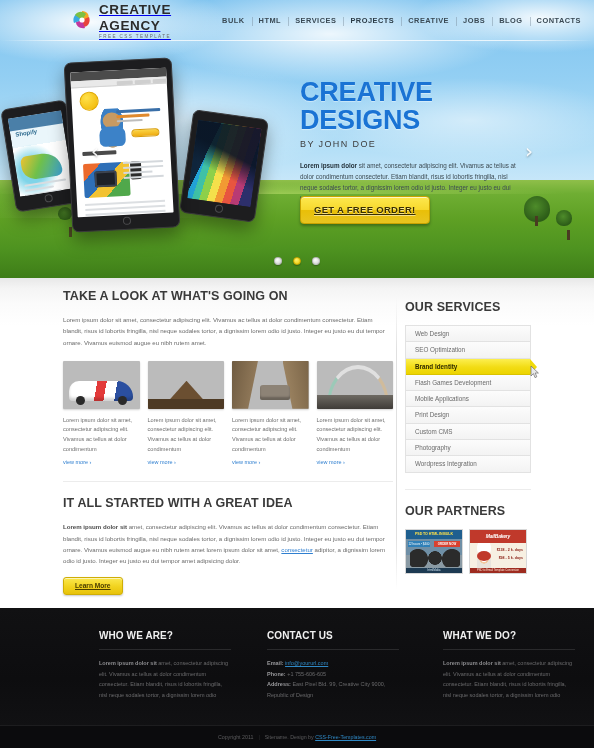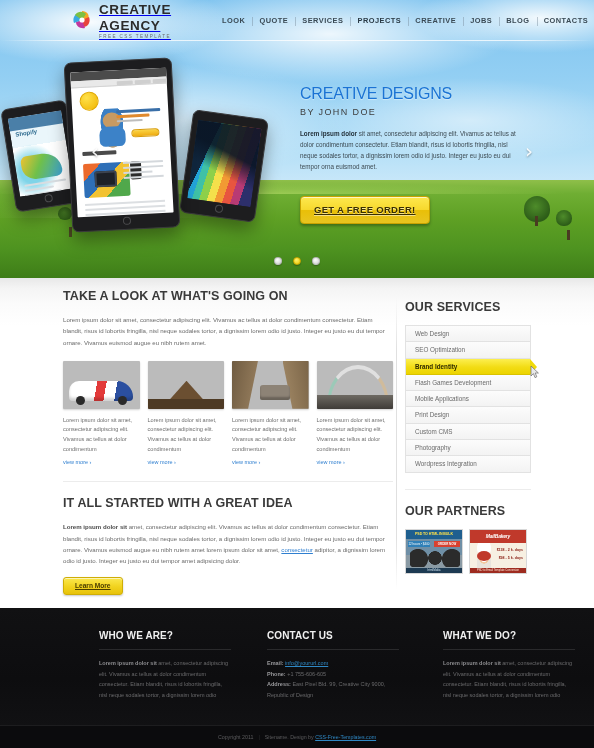--- a/index.html
+++ b/index.html
@@ -174,22 +174,22 @@
     background: linear-gradient(200deg, rgba(10,22,38,.92) 0 38%, rgba(10,22,38,0) 62%);
   }
 
   
   .hero-copy { position: absolute; left: 300px; top: 74px; width: 240px; z-index: 6; }
   .h-line1 {
     font-size: 15.5px; font-weight: bold; color: #2a2a2a; letter-spacing: .2px; line-height: 1;
     text-shadow: 0 1px 0 rgba(255,255,255,.5);
   }
   .h-line2 {
-    font-size: 16px; font-weight: normal; color: #1a73d4; letter-spacing: -.2px;
-    line-height: 1.05; margin-top: 12px; text-shadow: 0 1px 1px rgba(255,255,255,.45);
+    font-size: 27px; font-weight: bold; color: #1a73d4; letter-spacing: -.2px;
+    line-height: 1.05; margin-top: 4px; text-shadow: 0 1px 1px rgba(255,255,255,.45);
   }
   .h-line3 {
     font-size: 9px; color: #3d3d3d; letter-spacing: 1.4px; margin-top: 4px;
   }
   .h-para {
     font-size: 6.3px; color: #3c4a52; line-height: 1.78; margin-top: 11px; width: 222px;
   }
   .h-para b { color: #23313a; }
   .quote-btn {
     position: absolute; left: 300px; top: 196px; z-index: 7;
@@ -461,22 +461,22 @@
           <path d="M10 10 L3 5 C6 1 11 1 14 4 Z" fill="#7cc043"></path>
           <circle cx="10" cy="10" r="2.6" fill="#ffffff"></circle>
         </svg>
       </span>
       <span class="logo-text">
         <span class="logo-title">CREATIVE AGENCY</span>
         <span class="logo-sub" style="display:block">FREE CSS TEMPLATE</span>
       </span>
     </a>
     <nav class="nav">
-      <a href="#">LOOK</a>
-      <a href="#">QUOTE</a>
+      <a href="#">BULK</a>
+      <a href="#">HTML</a>
       <a href="#">SERVICES</a>
       <a href="#" class="active">PROJECTS</a>
       <a href="#">CREATIVE</a>
       <a href="#">JOBS</a>
       <a href="#">BLOG</a>
       <a href="#">CONTACTS</a>
     </nav>
   </div>
 
   <div class="main">

